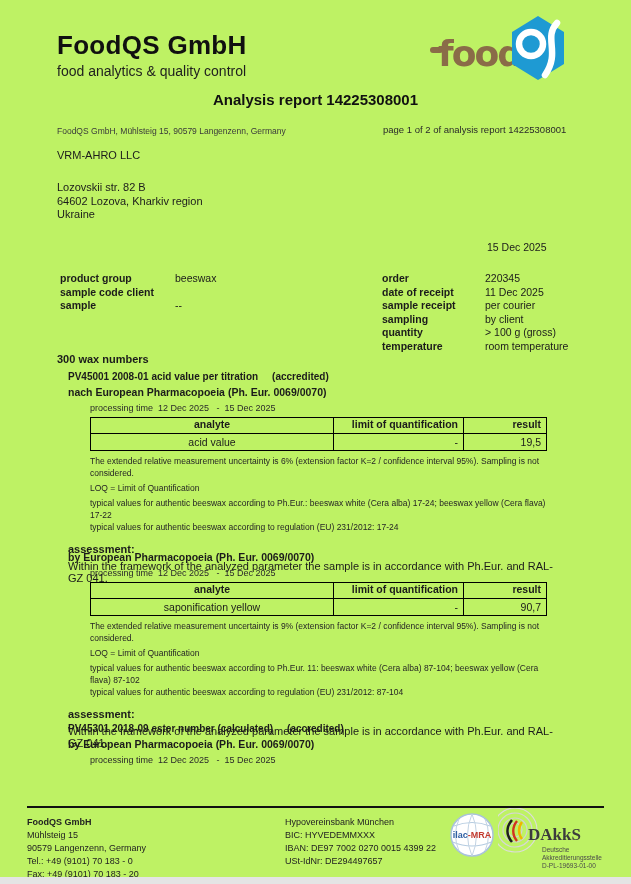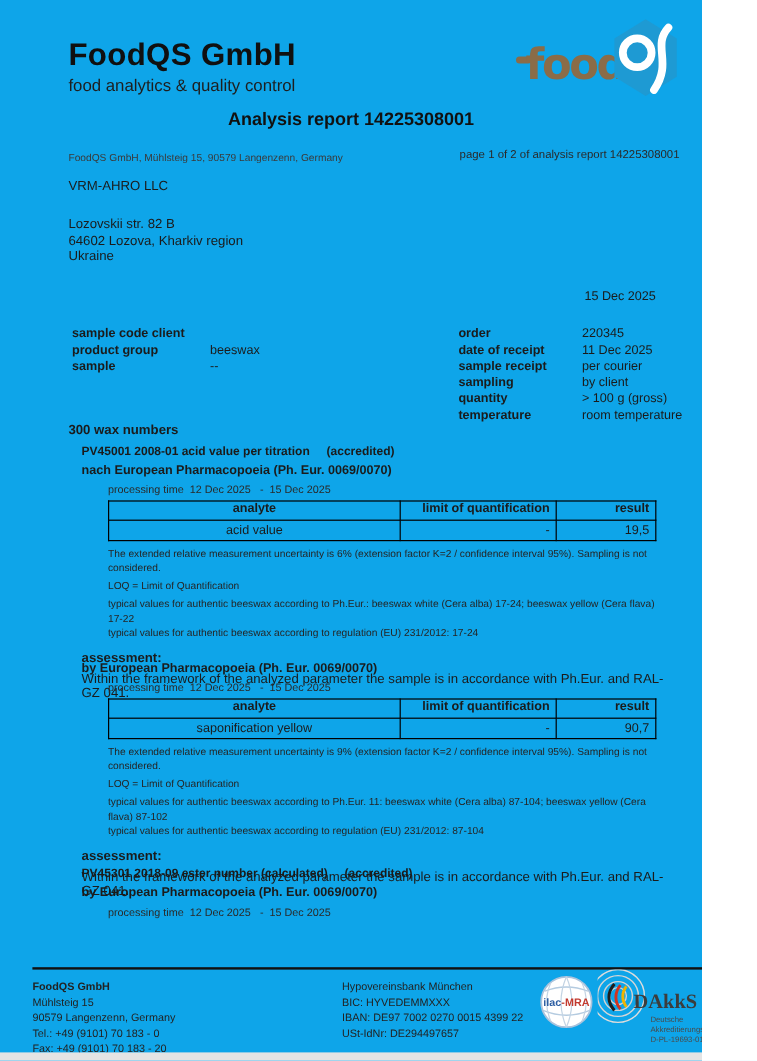--- a/index.html
+++ b/index.html
@@ -1,16 +1,16 @@
 <!DOCTYPE html>
 <html><head>
 <meta charset="utf-8">
 <style>
   html,body{margin:0;padding:0;background:#ffffff;}
-  .page{position:relative;width:585px;height:884px;background:#0ea5e9;overflow:hidden;
+  .page{position:relative;width:631px;height:884px;background:#bef264;overflow:hidden;
         font-family:"Liberation Sans",sans-serif;color:#1b1b1b;}
 
   
   .brand{position:absolute;left:57px;top:30px;}
   .brand-name{font-size:26px;font-weight:bold;color:#101010;letter-spacing:.3px;}
   .brand-tagline{font-size:14px;color:#1e1e1e;margin-top:2px;}
   .logo-svg{position:absolute;left:430px;top:14px;}
 
   .report-title{position:absolute;left:0;top:91px;width:100%;text-align:center;
                 font-size:15px;font-weight:bold;color:#111;}
@@ -97,26 +97,26 @@
     <div class="addr-line">Lozovskii str. 82 B</div>
     <div class="addr-line">64602 Lozova, Kharkiv region</div>
     <div class="addr-line">Ukraine</div>
   </div>
 
   <div class="doc-date">15 Dec 2025</div>
 
   <div class="info">
     <div class="info-col left">
       <div class="info-row">
+        <span class="info-label">product group</span>
+        <span class="info-value">beeswax</span>
+      </div>
+      <div class="info-row">
         <span class="info-label">sample code client</span>
         <span class="info-value"></span>
-      </div>
-      <div class="info-row">
-        <span class="info-label">product group</span>
-        <span class="info-value">beeswax</span>
       </div>
       <div class="info-row">
         <span class="info-label">sample</span>
         <span class="info-value">--</span>
       </div>
     </div>
     <div class="info-col right">
       <div class="info-row">
         <span class="info-label">order</span>
         <span class="info-value">220345</span>

